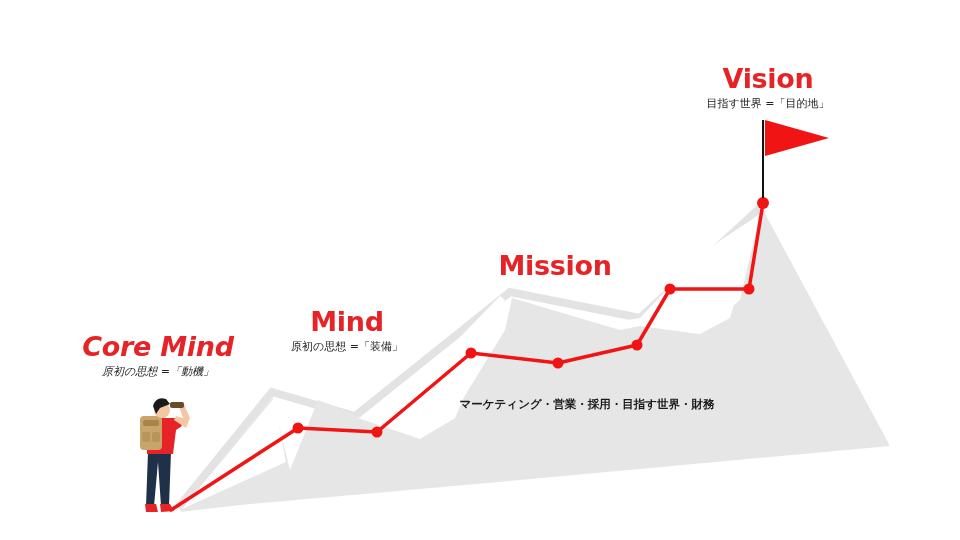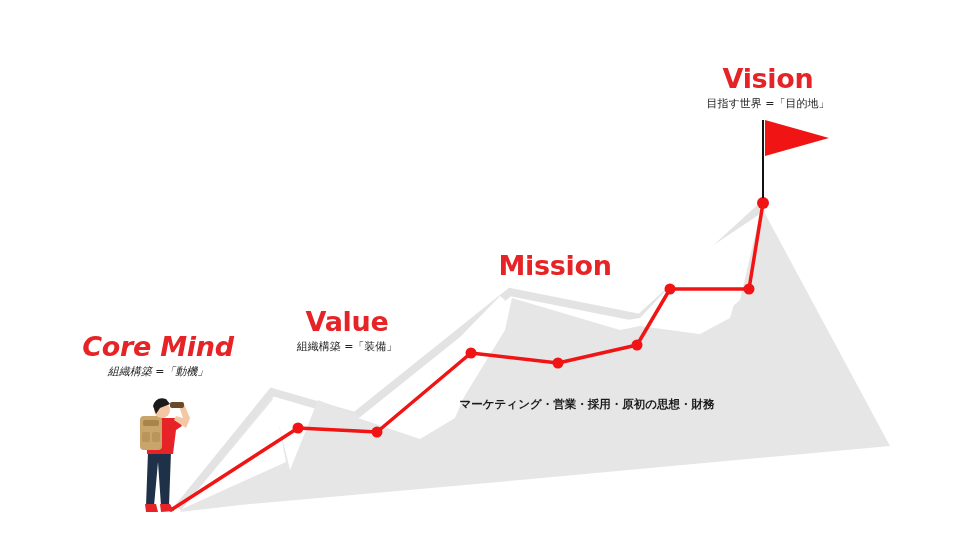--- a/index.html
+++ b/index.html
@@ -67,32 +67,32 @@
 
     <circle cx="162" cy="410" r="8" fill="#f3c7a4"></circle>
     <path d="M153,406 Q156,396 166,399 L170,404 L160,408 L156,414 Z" fill="#1b1b1b"></path>
 
     <rect x="170" y="402" width="14" height="6" rx="2" fill="#6b4a2a"></rect>
   </g>
 </svg>
 
 <div class="stage" style="left:158px; top:332px;font-style:italic;">
   <div class="stage-title">Core Mind</div>
-  <div class="stage-sub">組織構築 =「動機」</div>
+  <div class="stage-sub">原初の思想 =「動機」</div>
 </div>
 
 <div class="stage" style="left:347px; top:307px;">
-  <div class="stage-title">Value</div>
-  <div class="stage-sub">組織構築 =「装備」</div>
+  <div class="stage-title">Mind</div>
+  <div class="stage-sub">原初の思想 =「装備」</div>
 </div>
 
 <div class="stage" style="left:555px; top:215px;margin-top:36px;">
   <div class="stage-title">Mission</div>
 </div>
 
 <div class="stage" style="left:768px; top:64px;">
   <div class="stage-title">Vision</div>
   <div class="stage-sub">目指す世界 =「目的地」</div>
 </div>
 
 <div class="tactics">
-  <div>マーケティング・営業・採用・原初の思想・財務</div>
+  <div>マーケティング・営業・採用・目指す世界・財務</div>
 </div>
 
 </body></html>

